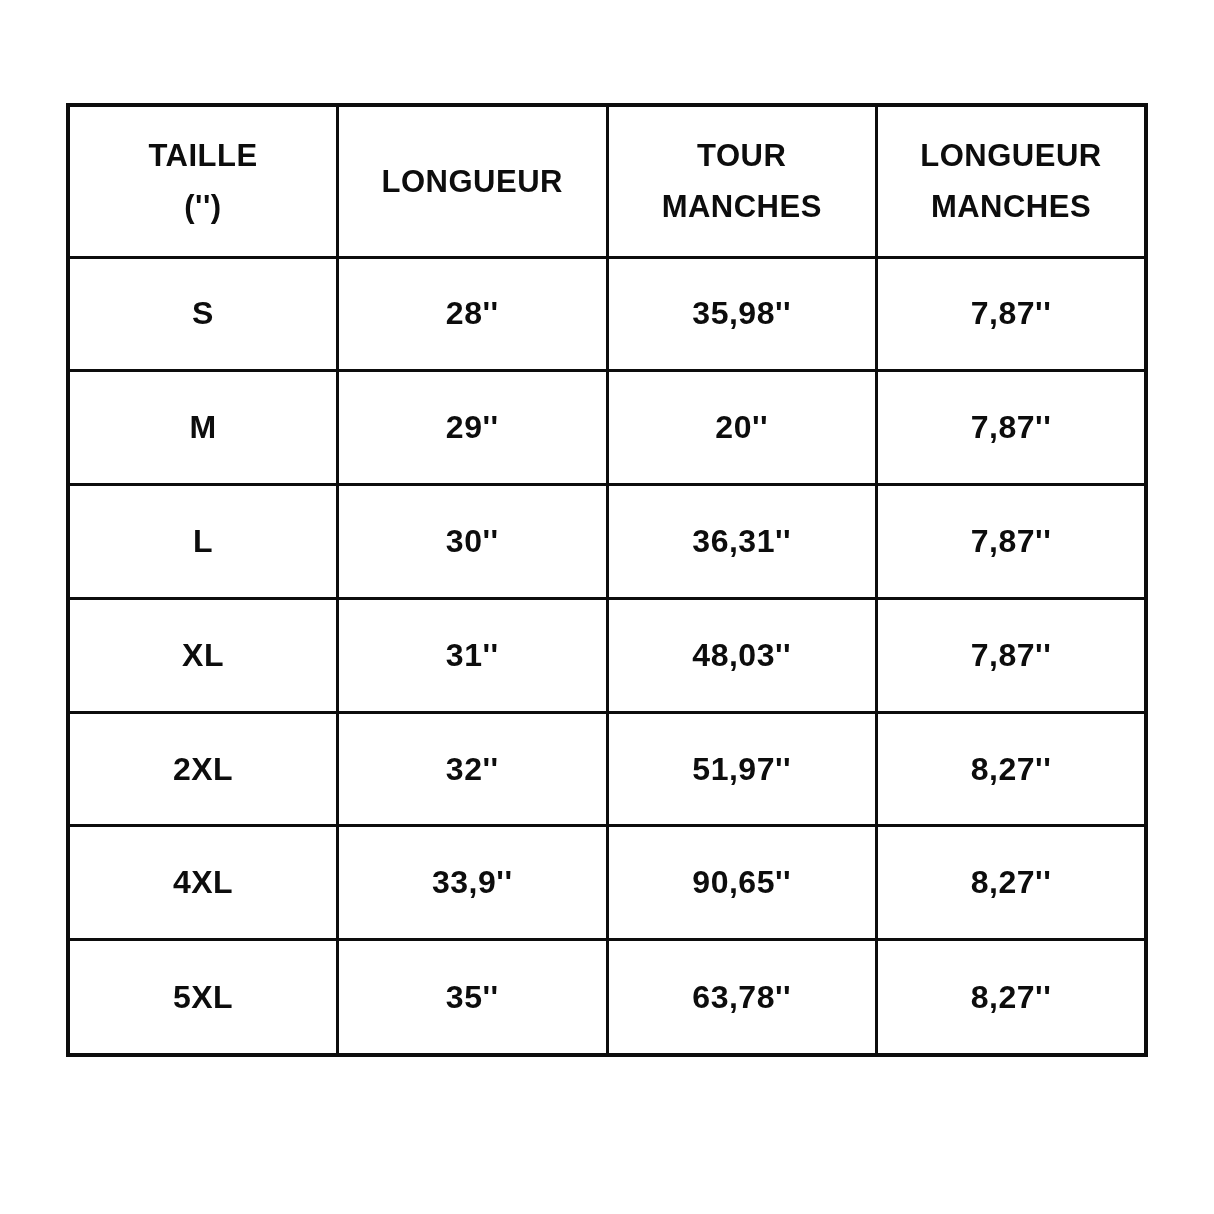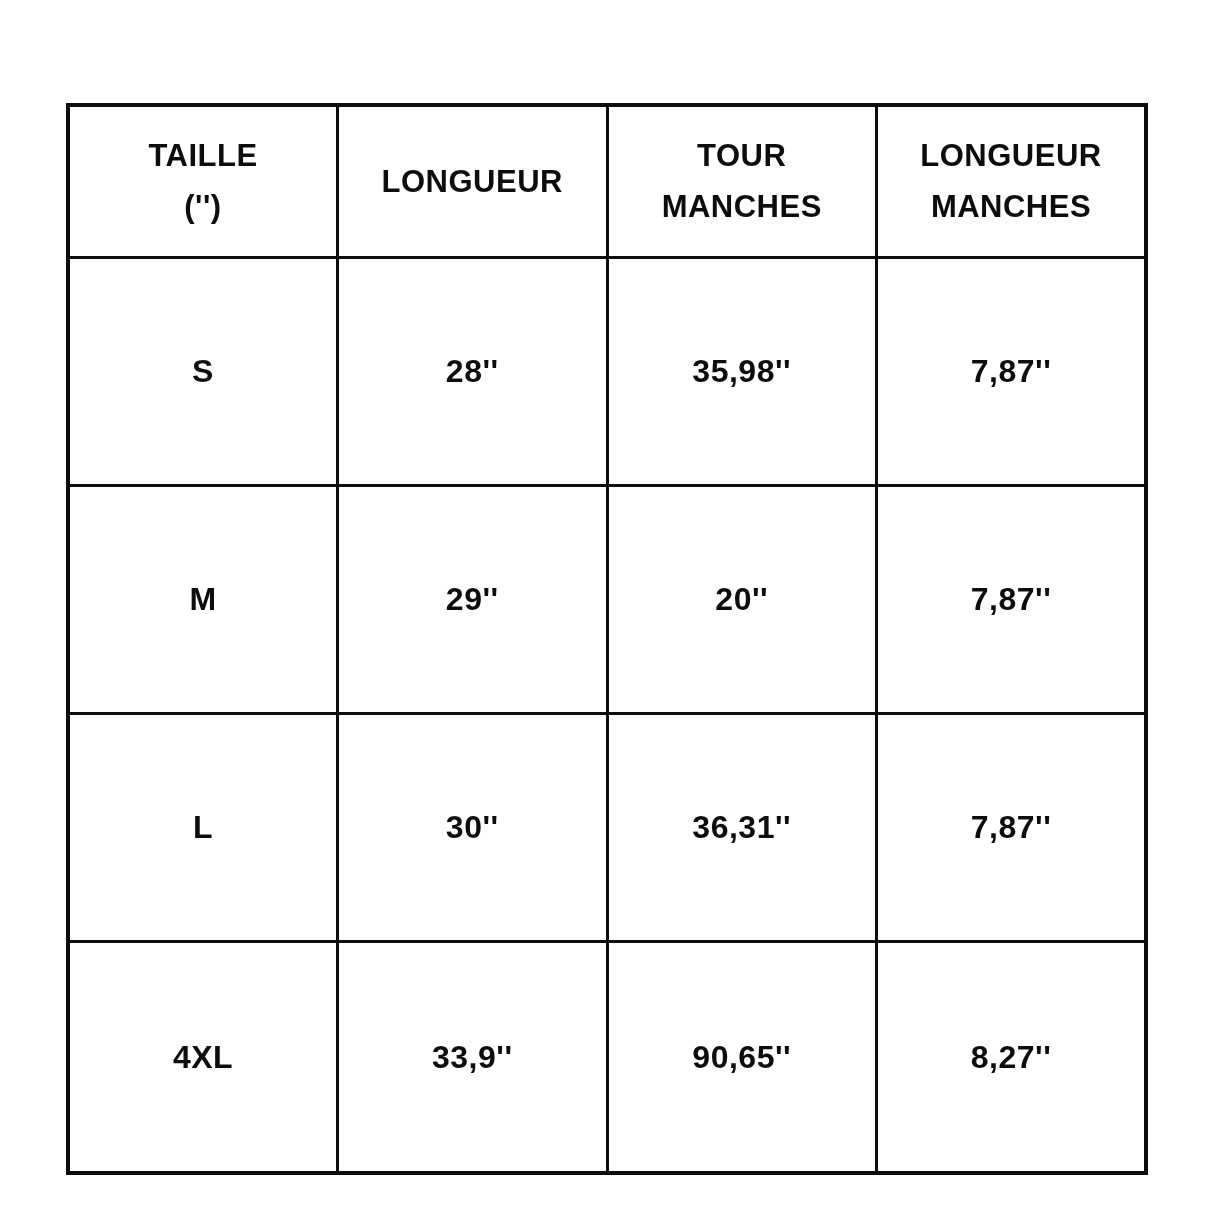--- a/index.html
+++ b/index.html
@@ -12,21 +12,21 @@
     height: 1214px;
     position: relative;
     font-family: "Liberation Sans", sans-serif;
     color: #0d0d0d;
   }
   .size-chart-wrap {
     position: absolute;
     left: 66px;
     top: 103px;
     width: 1082px;
-    height: 1072px;
+    height: 954px;
   }
   table.size-chart {
     width: 100%;
     height: 100%;
     border-collapse: collapse;
     table-layout: fixed;
     background: #ffffff;
   }
   table.size-chart th,
   table.size-chart td {
@@ -83,20 +83,38 @@
         <td>20''</td>
         <td>7,87''</td>
       </tr>
       <tr>
         <td>L</td>
         <td>30''</td>
         <td>36,31''</td>
         <td>7,87''</td>
       </tr>
       <tr>
+        <td>XL</td>
+        <td>31''</td>
+        <td>48,03''</td>
+        <td>7,87''</td>
+      </tr>
+      <tr>
+        <td>2XL</td>
+        <td>32''</td>
+        <td>51,97''</td>
+        <td>8,27''</td>
+      </tr>
+      <tr>
         <td>4XL</td>
         <td>33,9''</td>
         <td>90,65''</td>
+        <td>8,27''</td>
+      </tr>
+      <tr>
+        <td>5XL</td>
+        <td>35''</td>
+        <td>63,78''</td>
         <td>8,27''</td>
       </tr>
     </tbody>
   </table>
 </div>
 
 </body></html>

